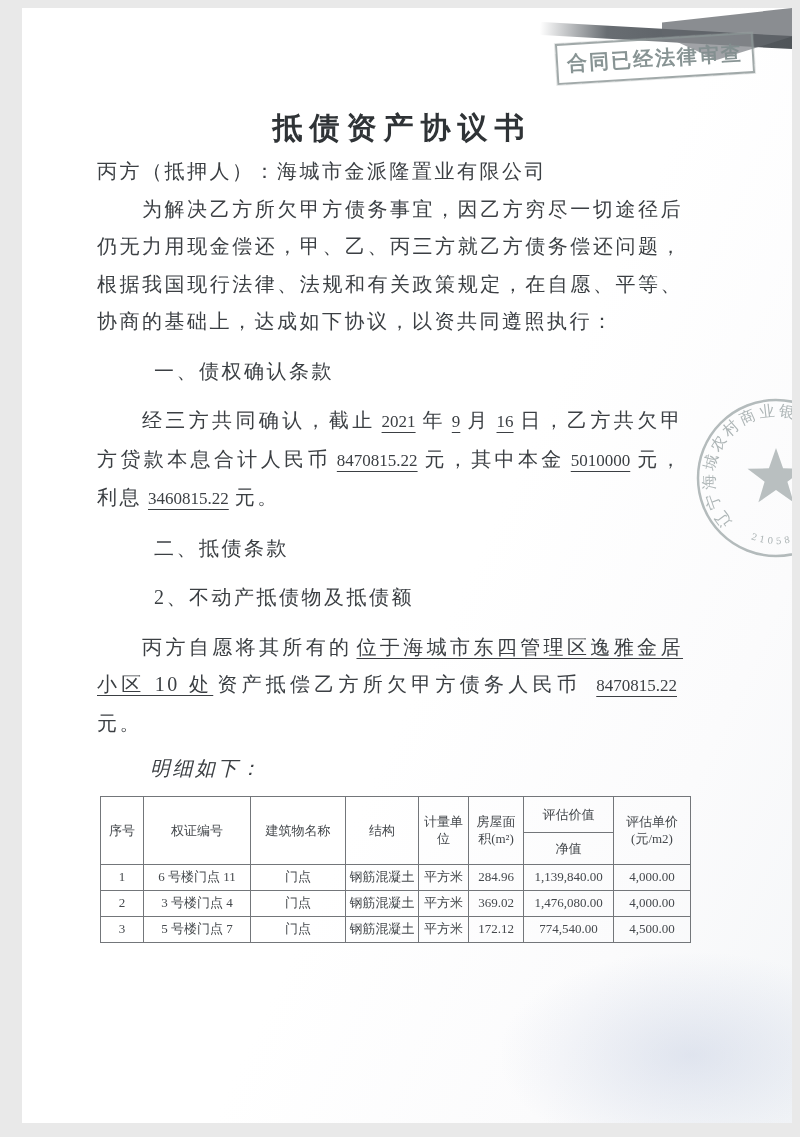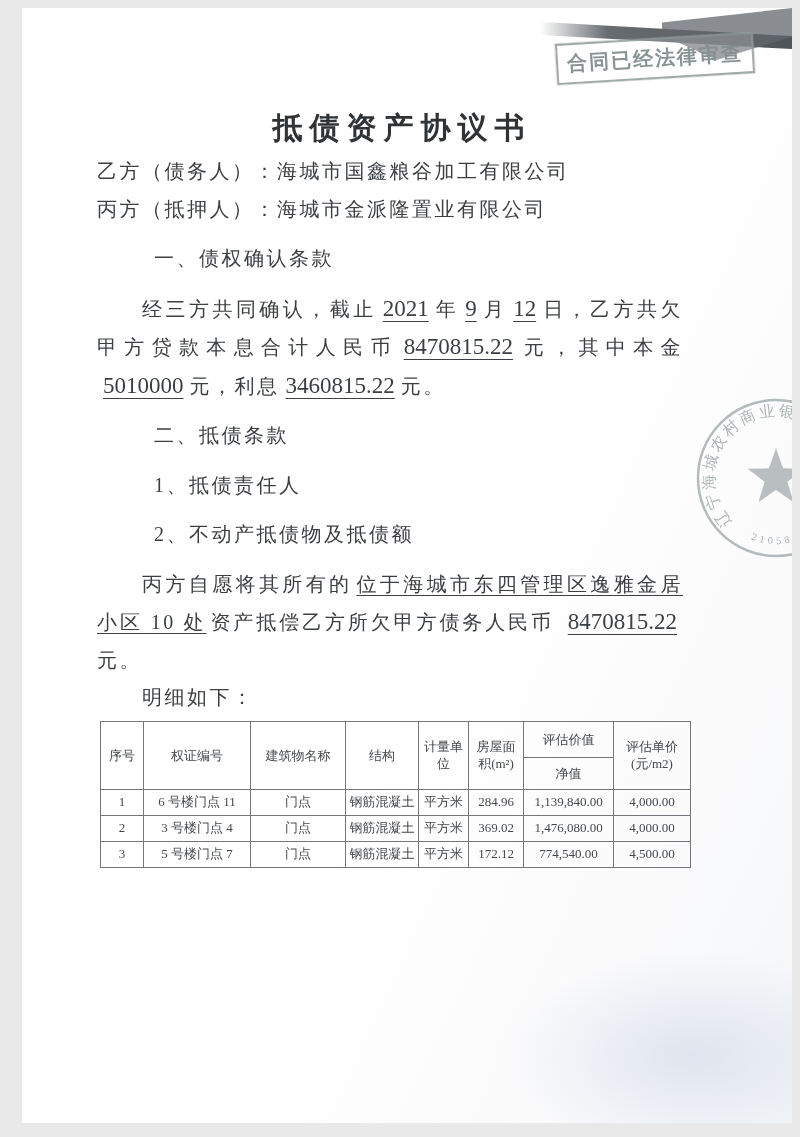--- a/index.html
+++ b/index.html
@@ -47,22 +47,22 @@
   .content{padding:0 0 4px 75px;width:586px;}
   .doc-title{
     margin:100px 0 4px 0;text-align:center;transform:translateX(12px);
     font-size:30px;font-weight:700;letter-spacing:7px;color:#2f3336;
   }
   .doc-text{font-size:20px;letter-spacing:2.5px;line-height:37.5px;color:#3b3f43;margin:0;}
   .party-line{white-space:nowrap;}
   .para{text-align:justify;text-indent:45px;margin:0;}
   .heading{text-indent:45px;margin:12px;}
   .u{text-decoration:underline;text-underline-offset:4px;text-decoration-thickness:1px;margin:0 4px;}
-  .u.num{font-size:23px;letter-spacing:0;margin:0 6px;text-underline-offset:5px;}
-  .detail-label{text-indent:45px;margin:0;}
+  .u.num{font-size:17px;letter-spacing:0;margin:0 6px;text-underline-offset:5px;}
+  .detail-label{text-indent:45px;margin:8px;font-style:italic;}
   
   table.assets{
     border-collapse:collapse;margin:4px 0 0 3px;table-layout:fixed;width:590px;
     color:#44484c;
   }
   table.assets th,table.assets td{
     border:1px solid #73767a;font-weight:normal;text-align:center;
     padding:1px 2px;overflow:hidden;
   }
   table.assets th{font-size:13px;line-height:17px;}
@@ -76,29 +76,28 @@
 <div class="paper">
 
   <div class="corner-streak"></div>
   <div class="corner-blob"></div>
 
   <div class="stamp">合同已经法律审查</div>
 
   <div class="content">
     <h1 class="doc-title">抵债资产协议书</h1>
 
-    <div class="doc-text party-line"><span>乙方（债务人）：</span><span>海城市国鑫粮谷加工有限公司</span></div>
     <div class="doc-text party-line"><span>丙方（抵押人）：</span><span>海城市金派隆置业有限公司</span></div>
 
+    <p class="doc-text para"><span>为解决乙方所欠甲方债务事宜，因乙方穷尽一切途径后仍无力用现金偿还，甲、乙、丙三方就乙方债务偿还问题，根据我国现行法律、法规和有关政策规定，在自愿、平等、协商的基础上，达成如下协议，以资共同遵照执行：</span></p>
 
     <p class="doc-text heading">一、债权确认条款</p>
-    <p class="doc-text para"><span>经三方共同确认，截止</span><span class="u num">2021</span><span>年</span><span class="u num">9</span><span>月</span><span class="u num">12</span><span>日，乙方共欠甲方贷款本息合计人民币</span><span class="u num">8470815.22</span><span>元，其中本金</span><span class="u num">5010000</span><span>元，利息</span><span class="u num">3460815.22</span><span>元。</span></p>
+    <p class="doc-text para"><span>经三方共同确认，截止</span><span class="u num">2021</span><span>年</span><span class="u num">9</span><span>月</span><span class="u num">16</span><span>日，乙方共欠甲方贷款本息合计人民币</span><span class="u num">8470815.22</span><span>元，其中本金</span><span class="u num">5010000</span><span>元，利息</span><span class="u num">3460815.22</span><span>元。</span></p>
 
     <p class="doc-text heading">二、抵债条款</p>
-    <p class="doc-text heading">1、抵债责任人</p>
 
     <p class="doc-text heading">2、不动产抵债物及抵债额</p>
     <p class="doc-text para"><span>丙方自愿将其所有的</span><span class="u">位于海城市东四管理区逸雅金居小区 10 处</span><span>资产抵偿乙方所欠甲方债务人民币 </span><span class="u num">8470815.22</span><span> 元。</span></p>
 
     <p class="doc-text detail-label">明细如下：</p>
 
     <table class="assets">
       <colgroup>
         <col style="width:43px">
           <col style="width:107px">

